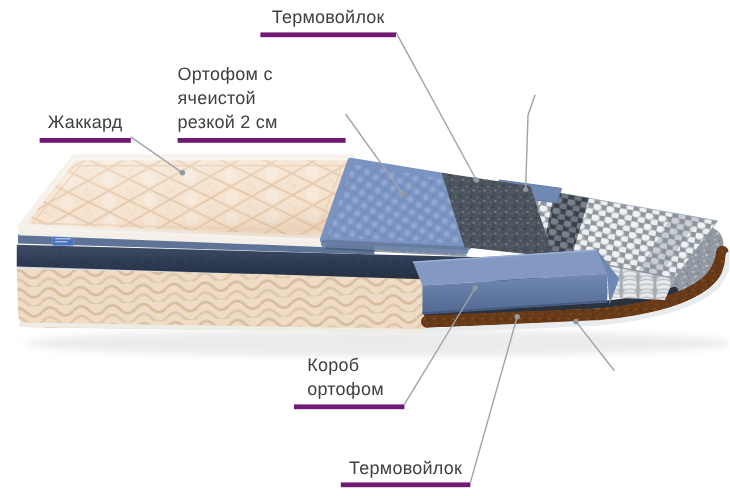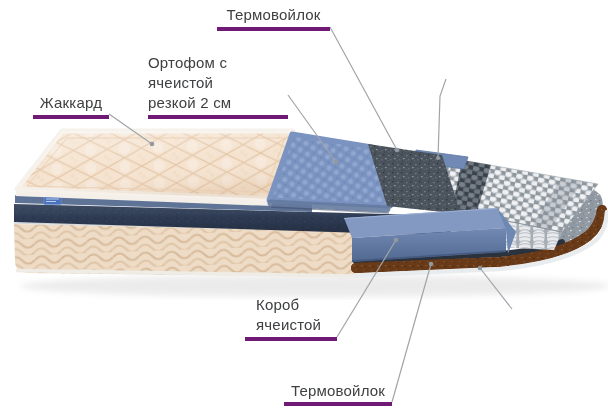--- a/index.html
+++ b/index.html
@@ -205,18 +205,18 @@
 
 <div class="callout c-center" id="cb-thermo-top">Термовойлок</div>
 
 <div class="callout c-left" id="cb-orthofoam">Ортофом с ячеистой
 резкой 2 см</div>
 
 <div class="callout c-center" id="cb-jacquard">Жаккард</div>
 
 
 <div class="callout c-left" id="cb-box">Короб
-ячеистой</div>
+ортофом</div>
 
 
 <div class="callout c-center" id="cb-thermo-bottom">Термовойлок</div>
 
 </div>
 
 </body></html>

